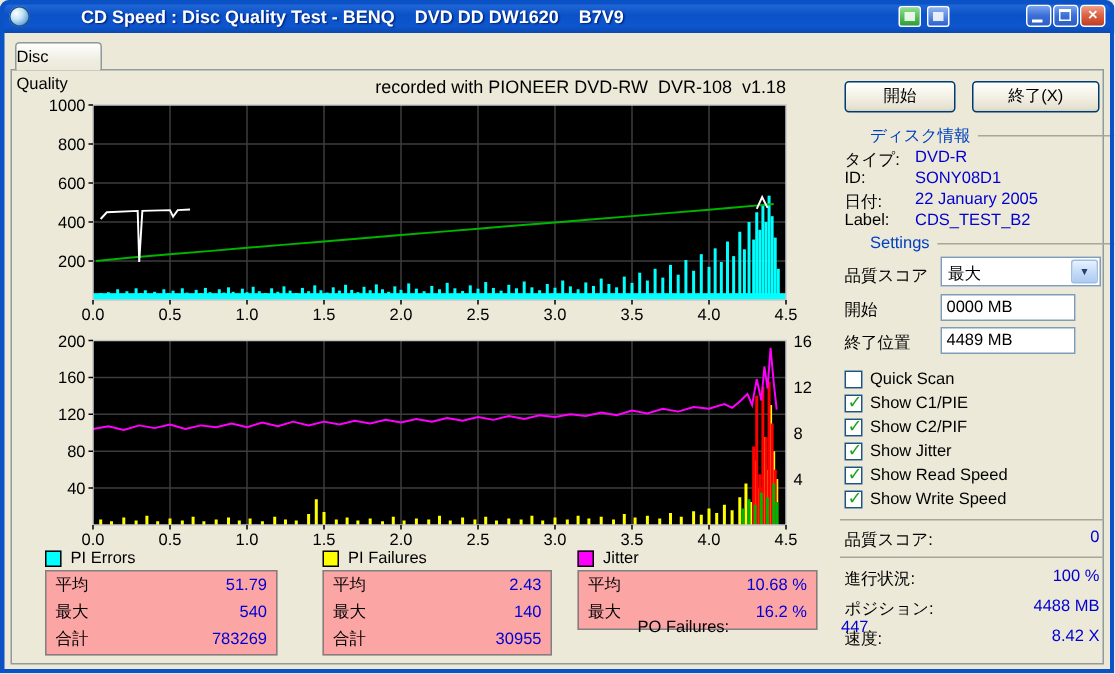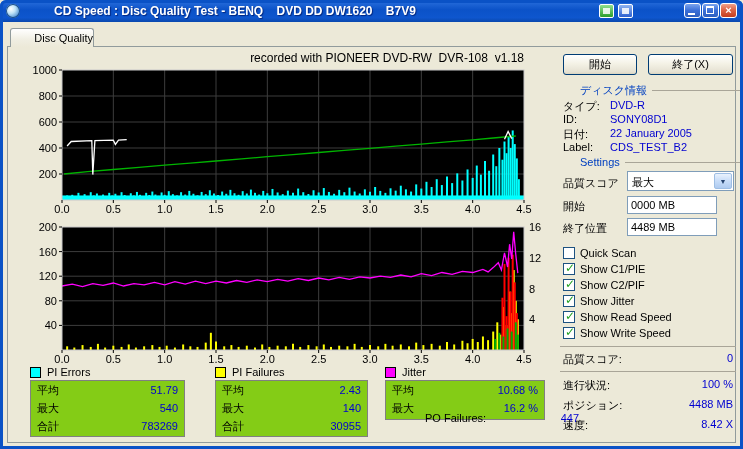--- a/index.html
+++ b/index.html
@@ -19,23 +19,23 @@
   .btn-min::after{content:"";position:absolute;left:3px;bottom:2px;width:7px;height:2px;background:#FFF;}
   .btn-max::after{content:"";position:absolute;left:3px;top:2px;width:8px;height:8px;border:1px solid #FFF;
     border-top-width:2px;box-sizing:border-box;}
   .btn-close{background:linear-gradient(180deg,#F0A089,#DD6547 45%,#C33D1F);color:#FFF;font-size:11px;
     font-weight:bold;text-align:center;line-height:12px;}
   .aux-icon{position:absolute;top:4px;width:15px;height:14px;border-radius:2px;border:1px solid #FFF;
     box-sizing:border-box;}
   .aux-icon::after{content:"";position:absolute;inset:3px;background:rgba(255,255,255,.85);}
   .aux-green{background:linear-gradient(180deg,#8FE08F,#2C9E2C);}
   .aux-blue{background:linear-gradient(180deg,#8FB4F0,#2B5FD0);}
-  .tab{position:absolute;left:10px;top:28px;width:84px;height:19px;
+  .tab{position:absolute;left:10px;top:28px;width:58px;height:19px;
     background:linear-gradient(#FFFFFF,#F0EEE2 60%,#ECE9D8);border:1px solid #919B9C;border-bottom:none;
-    border-radius:3px 3px 0 0;z-index:2;font-size:11px;text-align:right;line-height:18px;box-sizing:border-box;}
+    border-radius:3px 3px 0 0;z-index:2;font-size:11px;text-align:left;line-height:18px;box-sizing:border-box;}
   .tab-panel{position:absolute;left:7px;top:46px;width:729px;height:397px;border:1px solid #919B9C;
     box-sizing:border-box;}
   .chart-header{position:absolute;left:200px;top:51px;width:324px;text-align:right;font-size:12px;
     color:#000;white-space:pre;z-index:3;}
   .chart{position:absolute;}
   #chart1{left:24px;top:62px;} #chart2{left:24px;top:219px;}
   .xp-btn{position:absolute;height:21px;border:1px solid #003C74;border-radius:3px;
     background:linear-gradient(180deg,#FFFFFF,#F4F2E6 45%,#E5E1D2 90%,#D8D3BF);
     font-size:11px;text-align:center;line-height:19px;box-sizing:border-box;}
   #btn-start{left:563px;top:54px;width:74px;} #btn-exit{left:648px;top:54px;width:85px;}
@@ -57,21 +57,21 @@
   .cb-row{position:absolute;left:563px;height:14px;font-size:11px;display:flex;align-items:center;gap:5px;}
   .cb-box{width:12px;height:12px;background:#FFF;border:1px solid #1D5281;box-sizing:border-box;
     position:relative;flex:0 0 auto;}
   .cb-box.checked::after{content:"✓";position:absolute;left:1px;top:-3px;color:#21A121;font-size:12px;
     font-weight:bold;}
   .divider{position:absolute;left:560px;width:176px;border-top:1px solid #A9A598;height:0;}
   .kv-row{position:absolute;left:563px;width:170px;height:13px;font-size:11px;}
   .kv-row .lbl{color:#000;} .kv-row .val{position:absolute;right:0;color:#0000D0;}
   .stat-header{position:absolute;top:366px;height:12px;font-size:11px;display:flex;align-items:center;gap:6px;}
   .swatch{width:9px;height:9px;border:1px solid #000;flex:0 0 auto;}
-  .stat-box{position:absolute;top:380px;background:#84cc16;border:1px solid #808080;box-sizing:border-box;
+  .stat-box{position:absolute;top:380px;background:#fca5a5;border:1px solid #808080;box-sizing:border-box;
     font-size:11px;}
   #box1{left:30px;width:155px;height:57px;} #box2{left:215px;width:153px;height:57px;}
   #box3{left:385px;width:160px;height:40px;}
   .stat-box .row{position:relative;height:18px;line-height:18px;padding:0 6px;}
   .stat-box .row .val{position:absolute;right:6px;color:#0000D0;}
   .po-row{position:absolute;left:385px;top:412px;width:160px;font-size:11px;padding-left:40px;}
   .po-row .val{position:absolute;right:6px;color:#0000D0;}
 </style>
 </head>
 <body>

